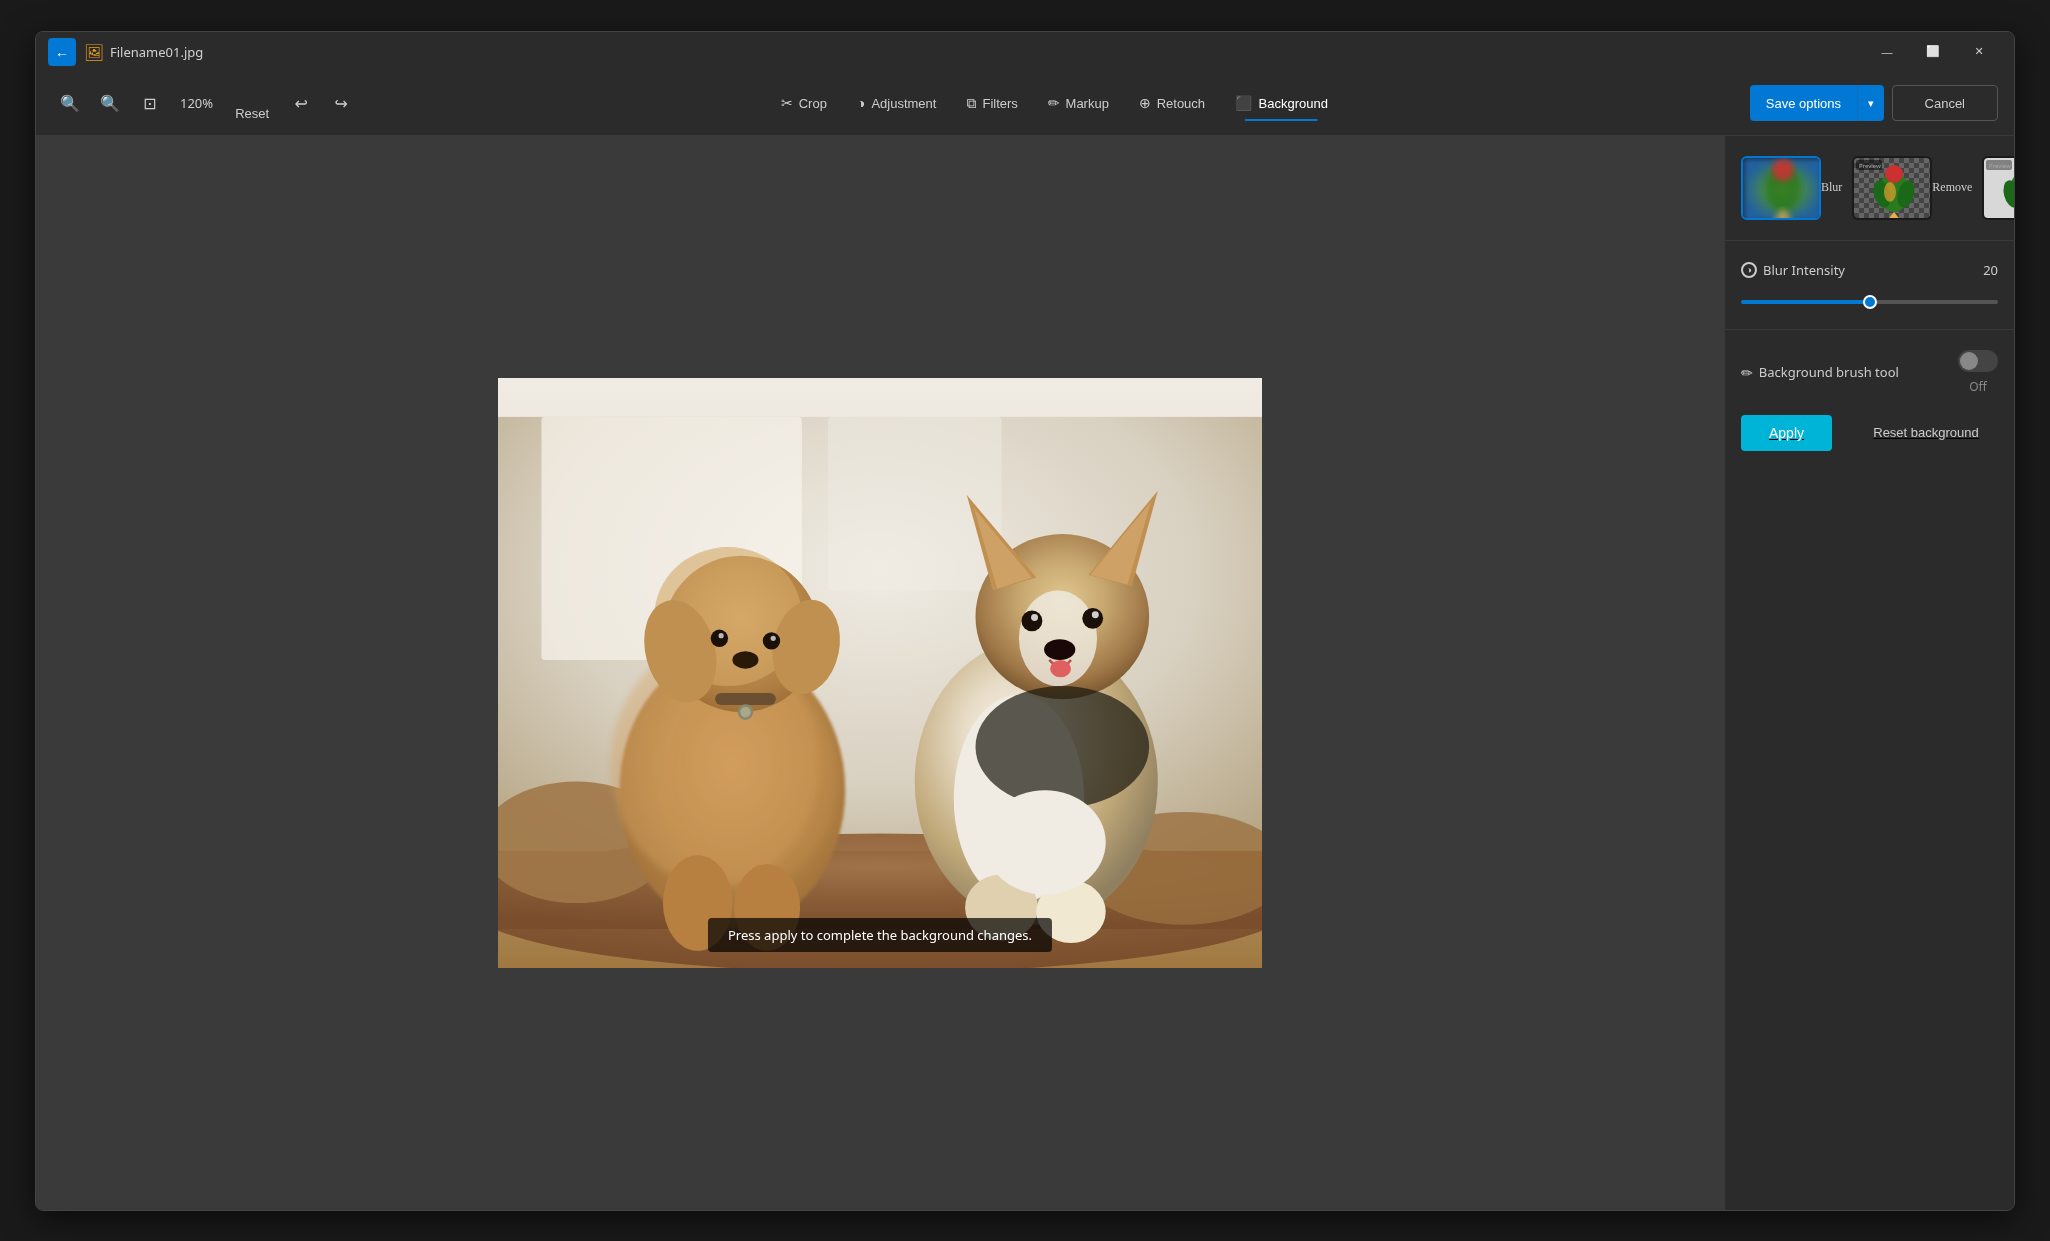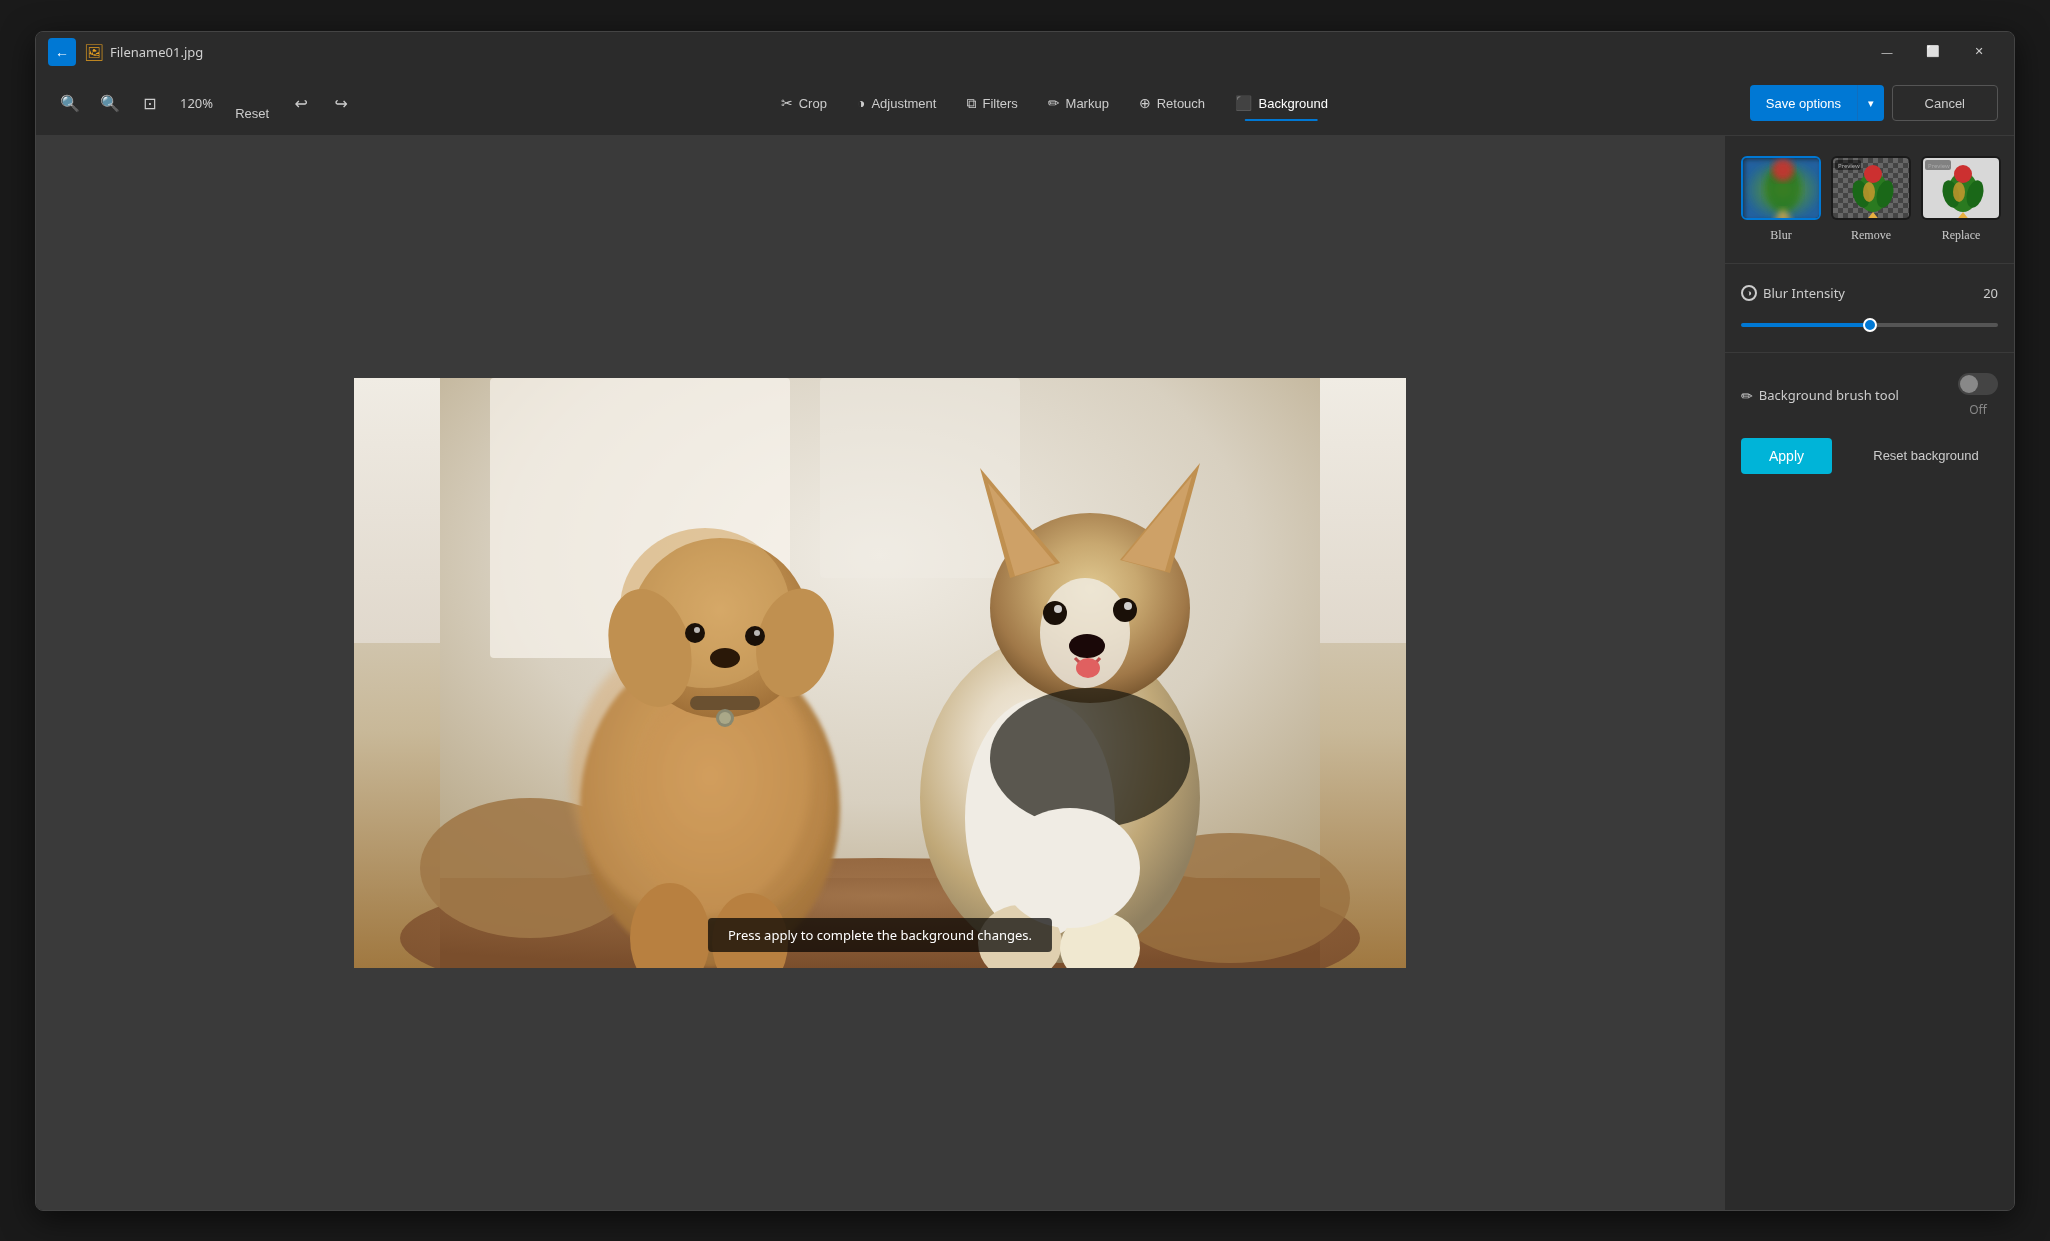--- a/index.html
+++ b/index.html
@@ -223,21 +223,21 @@
       background: #3a3a3a;
       display: flex;
       align-items: center;
       justify-content: center;
       position: relative;
       overflow: hidden;
     }
 
     .image-container {
       position: relative;
-      width: 1052px;
+      width: 764px;
       height: 590px;
     }
 
     
     .dogs-scene {
       width: 100%;
       height: 100%;
       position: relative;
       background: linear-gradient(180deg, #e8e4dc 0%, #d8d0c0 30%, #c8b898 60%, #a07840 100%);
     }
@@ -280,23 +280,22 @@
 
     
     .mode-cards {
       display: flex;
       gap: 10px;
       justify-content: space-between;
     }
     .mode-card {
       flex: 1;
       display: flex;
-      flex-direction: column;
-      align-items: center;
-      gap: 8px;
+      flex-direction: row;
+      align-items: center;
       cursor: pointer;
     }
     .mode-card-thumb {
       width: 80px;
       height: 64px;
       border-radius: 6px;
       border: 2px solid transparent;
       overflow: hidden;
       position: relative;
       background: #1a1a1a;
@@ -410,20 +409,21 @@
     .toggle-label {
       color: #888;
       font-size: 12px;
     }
 
     
     .action-buttons {
       display: flex;
       gap: 22px;
       align-items: center;
+      text-decoration: underline;
     }
     .apply-btn {
       flex: 0 0 auto;
       padding: 10px 28px;
       background: #00b4d8;
       color: white;
       border: none;
       border-radius: 4px;
       font-size: 14px;
       cursor: pointer;

